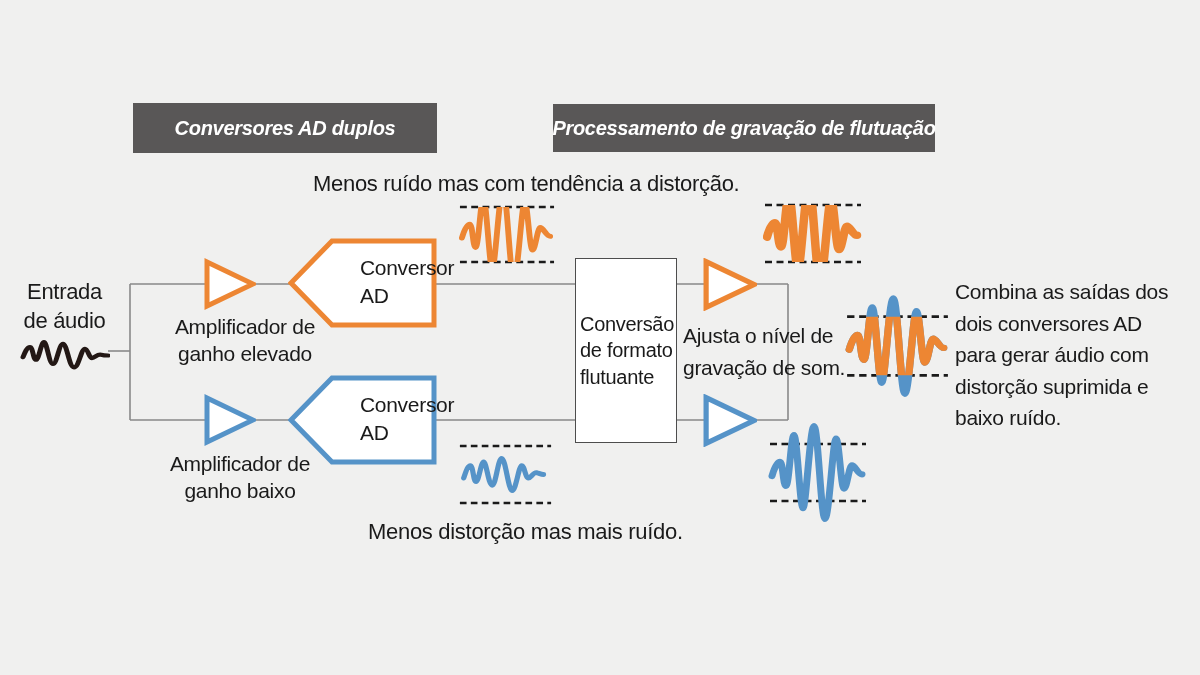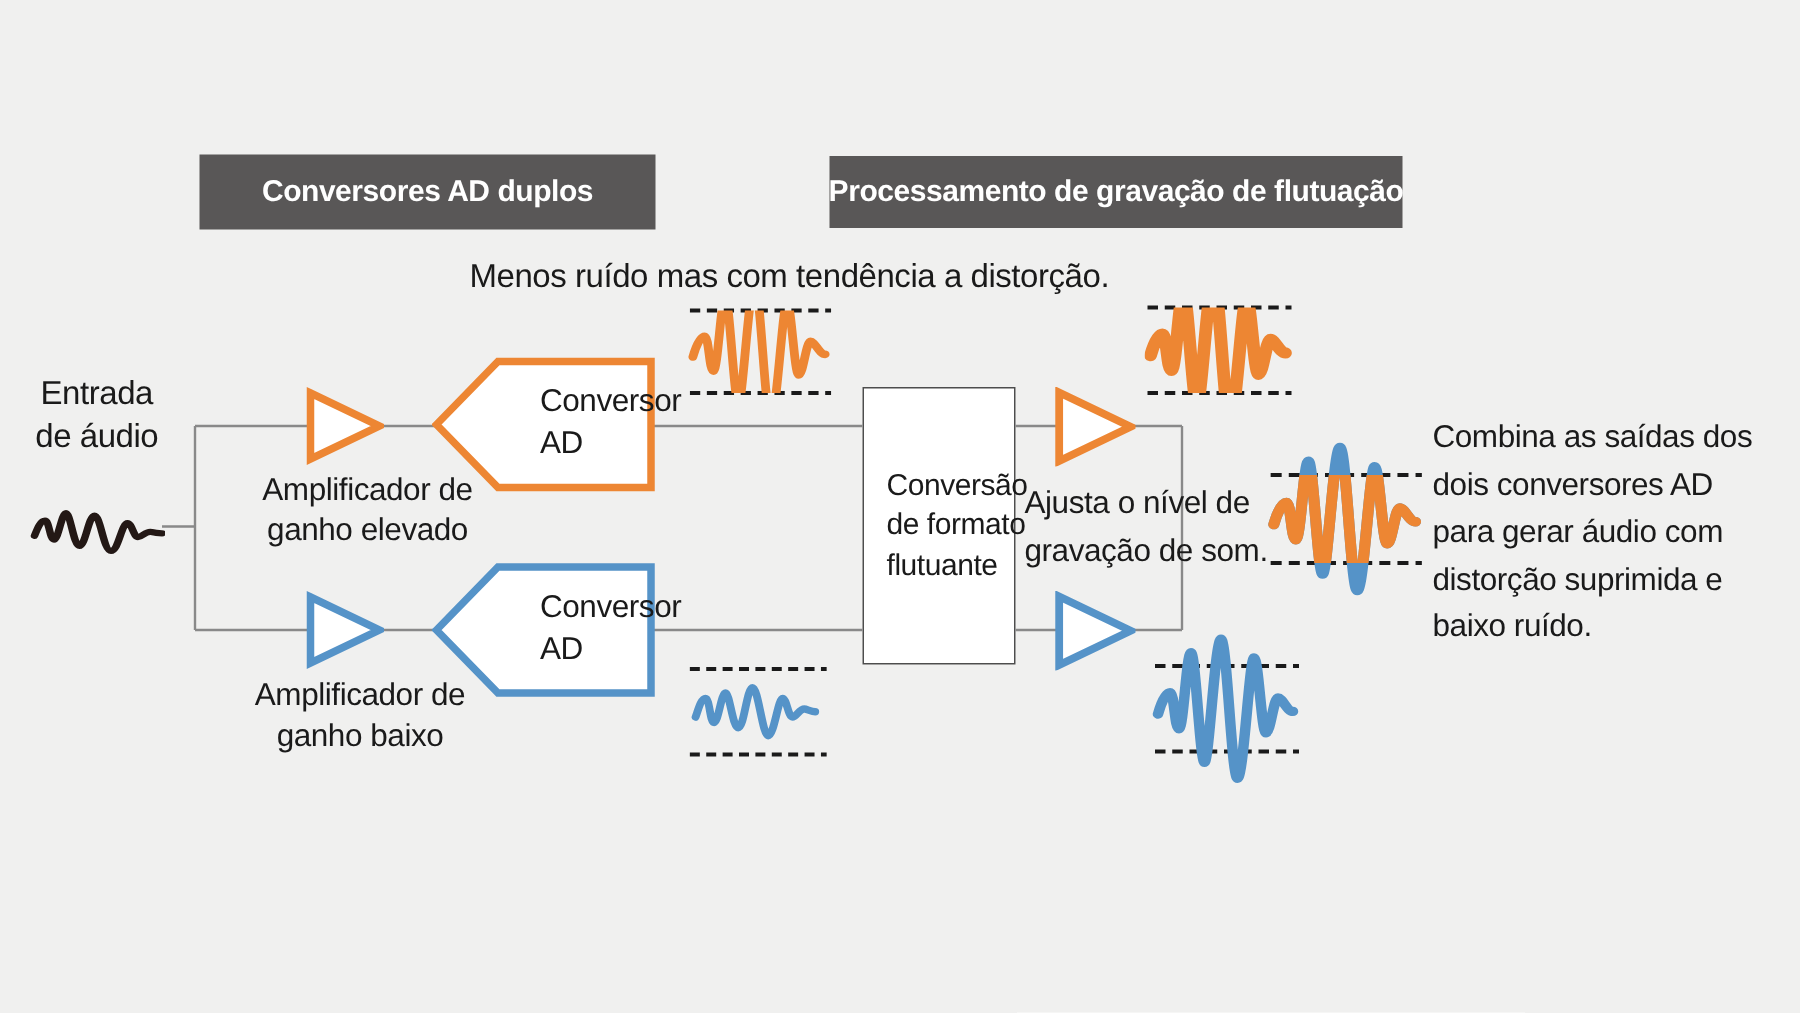--- a/index.html
+++ b/index.html
@@ -6,40 +6,40 @@
   #stage {
     position:relative; width:1200px; height:675px;
     background:#f0f0ef; overflow:hidden;
     font-family:"Liberation Sans", sans-serif;
     color:#1a1a1a; letter-spacing:-0.3px;
   }
   .abs { position:absolute; }
   .header-box {
     background:#595757; color:#ffffff; font-weight:bold; font-size:20px;
     display:flex; align-items:center; justify-content:center;
-    z-index:3; white-space:pre;
+    z-index:3; white-space:pre;font-style:italic;
   }
   .txt { white-space:pre-line; font-size:21px; line-height:1.3; z-index:3; }
   .center { text-align:center; }
   .caption { font-size:22px; }
   svg { display:block; }
   .shape { z-index:2; }
   .lines { z-index:1; }
   .wave  { z-index:2; }
   .stroke-orange { stroke:#ed8633; }
   .stroke-blue   { stroke:#5593c8; }
   .wavepath { fill:none; stroke-linecap:round; stroke-linejoin:round; }
   .dash { stroke:#1a1a1a; stroke-width:3; stroke-dasharray:7 4.5; fill:none; }
   .tri  { fill:#ffffff; stroke-width:5; }
   .pent { fill:#ffffff; stroke-width:5; stroke-linejoin:miter; }
   #format-box {
     background:#ffffff; border:1.5px solid #4d4d4d; box-sizing:border-box;
     display:flex; align-items:center; z-index:2;
   }
-  #format-box .txt { font-size:20px; line-height:1.32; padding-left:15px; }
+  #format-box .txt { font-size:20px; line-height:1.32; padding-left:4px; }
   .pent-label { position:absolute; left:72px; top:16px; font-size:21px; line-height:1.32; white-space:pre-line; }
 </style>
 </head>
 <body>
 
 <div id="stage">
 
   <svg class="abs lines" style="left:0;top:0" width="1200" height="675" viewBox="0 0 1200 675">
     <g stroke="#898989" stroke-width="1.6" fill="none">
       <path d="M108,351 H130"></path>
@@ -49,22 +49,23 @@
       <path d="M677,284 H788"></path>
       <path d="M677,420 H788"></path>
       <path d="M788,284 V420"></path>
     </g>
   </svg>
 
   <div class="abs header-box" style="left:133px;top:103px;width:304px;height:50px">Conversores AD duplos</div>
   <div class="abs header-box" style="left:553px;top:104px;width:382px;height:48px">Processamento de gravação de flutuação</div>
 
   <div class="abs txt caption" style="left:313px;top:170px">Menos ruído mas com tendência a distorção.</div>
+  <div class="abs txt caption" style="left:368px;top:518px">Menos distorção mas mais ruído.</div>
 
-  <div class="abs txt center" style="left:12px;top:248px;width:105px;font-size:22px">Entrada
+  <div class="abs txt center" style="left:12px;top:278px;width:105px;font-size:22px">Entrada
 de áudio</div>
   <svg class="abs wave" style="left:20px;top:332px" width="90" height="42" viewBox="0 0 90 50" preserveAspectRatio="none">
     <path class="wavepath" stroke="#231815" stroke-width="5" d="M3,30 C5,24 7,18 10,18 C13,18 13,33 16,33 C19,33 21,12 24,12 C27,12 29,38 33,38 C37,38 39,14 43,14 C47,14 49,42 54,42 C59,42 61,20 65,20 C68,20 69,31 72,31 C75,31 77,26 81,27 C84,28 86,28 88,28"></path>
   </svg>
 
   <svg class="abs shape" style="left:204px;top:258px" width="52" height="52" viewBox="0 0 52 50">
     <polygon class="tri stroke-orange" points="3,3 49,25 3,47"></polygon>
   </svg>
   <div class="abs txt center" style="left:150px;top:313px;width:190px">Amplificador de
 ganho elevado</div>

